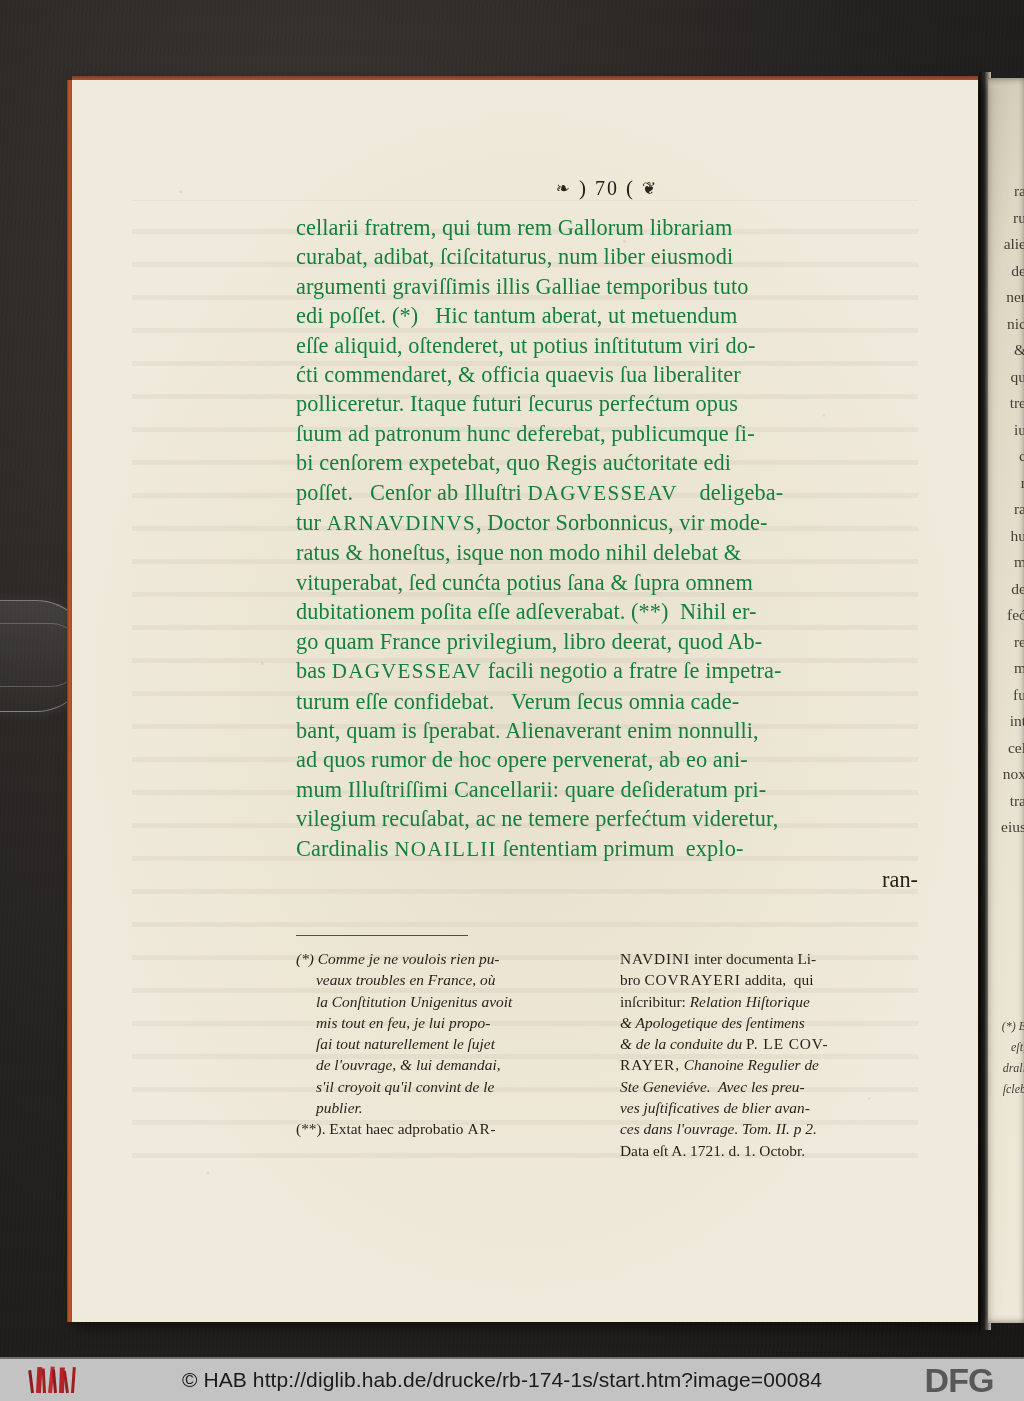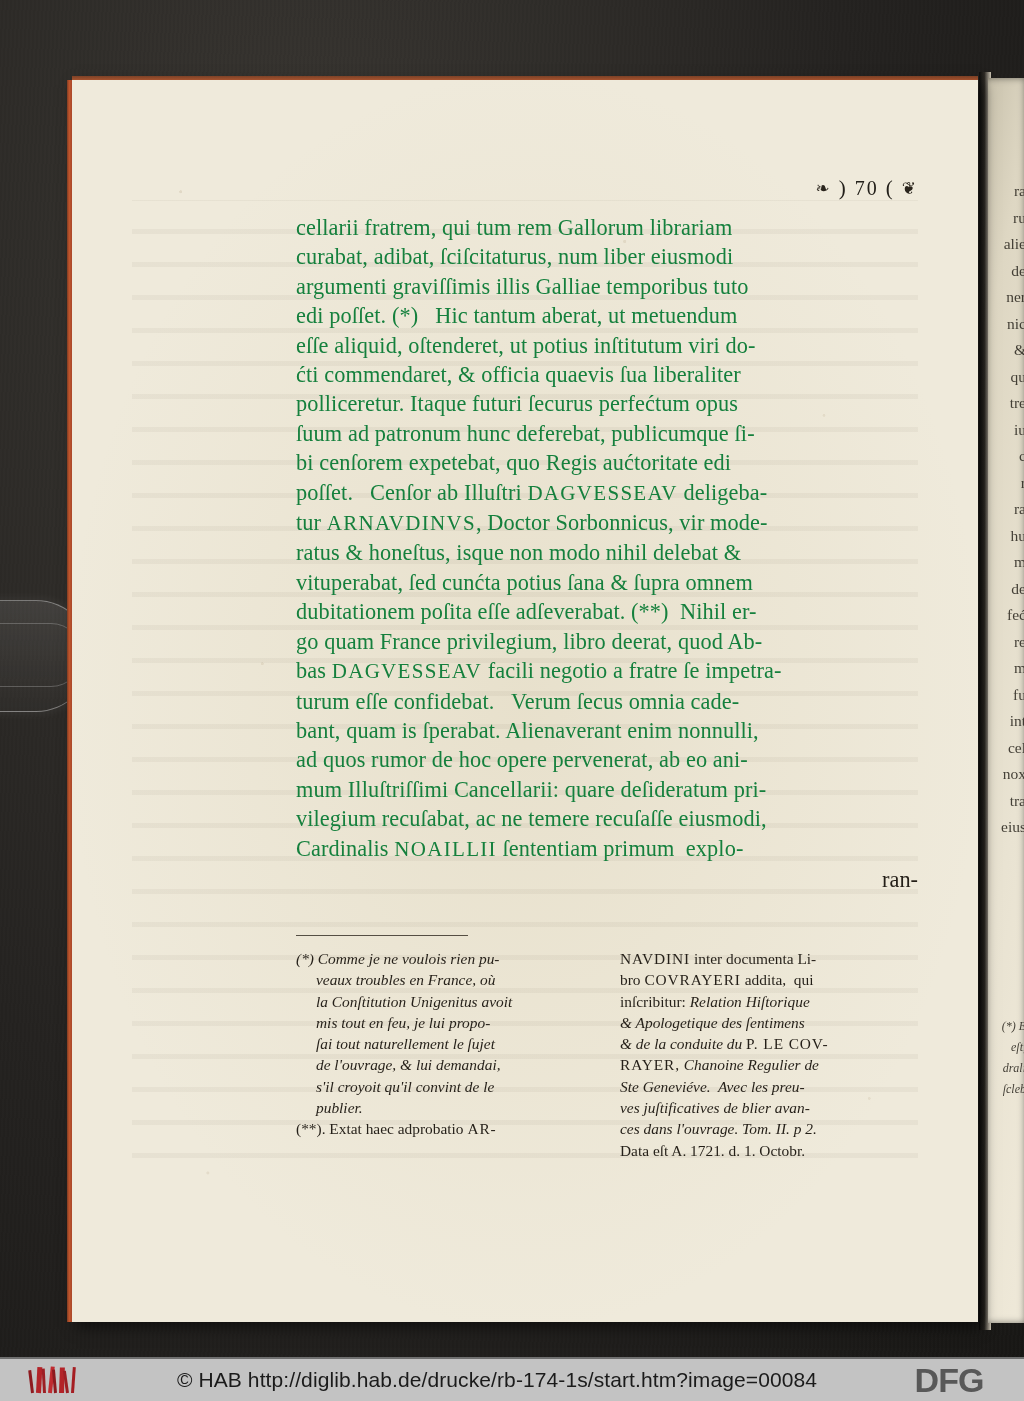--- a/index.html
+++ b/index.html
@@ -141,21 +141,21 @@
 
   
   .textblock{
     position:absolute;
     left: 224px;
     top: 96px;
     width: 622px;
   }
 
   .folio{
-    text-align:right;
+    text-align:center;
     font-size: 20px;
     letter-spacing: 2px;
     color:#23201a;
     margin-bottom: 12px;
     white-space: nowrap;
   }
   .folio .orn{
     font-size: 17px;
     color:#2a251d;
     vertical-align: 1px;
@@ -266,21 +266,21 @@
   }
   .dfg-logo{
     width: 118px;
     flex: 0 0 auto;
     text-align:center;
     font-family: "Liberation Sans", sans-serif;
     font-weight: bold;
     font-size: 34px;
     color:#585858;
     letter-spacing: -1px;
-    padding-right: 16px;
+    padding-right: 6px;
   }
 </style>
 </head>
 <body>
 
 <div id="scan">
 
   <div class="backing"></div>
 
   <div class="facing-gutter"></div>
@@ -337,32 +337,32 @@
       <div id="body-lines">
           <div class="body-line"><span style="white-space: pre;">cellarii fratrem, qui tum rem Gallorum librariam</span></div>
           <div class="body-line"><span style="white-space: pre;">curabat, adibat, ſciſcitaturus, num liber eiusmodi</span></div>
           <div class="body-line"><span style="white-space: pre;">argumenti graviſſimis illis Galliae temporibus tuto</span></div>
           <div class="body-line"><span style="white-space: pre;">edi poſſet. (*)   Hic tantum aberat, ut metuendum</span></div>
           <div class="body-line"><span style="white-space: pre;">eſſe aliquid, oſtenderet, ut potius inſtitutum viri do-</span></div>
           <div class="body-line"><span style="white-space: pre;">ćti commendaret, &amp; officia quaevis ſua liberaliter</span></div>
           <div class="body-line"><span style="white-space: pre;">polliceretur. Itaque futuri ſecurus perfećtum opus</span></div>
           <div class="body-line"><span style="white-space: pre;">ſuum ad patronum hunc deferebat, publicumque ſi-</span></div>
           <div class="body-line"><span style="white-space: pre;">bi cenſorem expetebat, quo Regis aućtoritate edi</span></div>
-          <div class="body-line"><span style="white-space: pre;">poſſet.   Cenſor ab Illuſtri </span><span class="sc">DAGVESSEAV</span><span style="white-space: pre;"> deligeba-</span></div>
+          <div class="body-line"><span style="white-space: pre;">poſſet.   Cenſor ab Illuſtri </span><span class="sc">DAGVESSEAV</span><span style="white-space: pre; margin-left: 16px;"> deligeba-</span></div>
           <div class="body-line"><span style="white-space: pre;">tur </span><span class="sc">ARNAVDINVS</span><span style="white-space: pre;">, Doctor Sorbonnicus, vir mode-</span></div>
           <div class="body-line"><span style="white-space: pre;">ratus &amp; honeſtus, isque non modo nihil delebat &amp;</span></div>
           <div class="body-line"><span style="white-space: pre;">vituperabat, ſed cunćta potius ſana &amp; ſupra omnem</span></div>
           <div class="body-line"><span style="white-space: pre;">dubitationem poſita eſſe adſeverabat. (**)  Nihil er-</span></div>
           <div class="body-line"><span style="white-space: pre;">go quam France privilegium, libro deerat, quod Ab-</span></div>
           <div class="body-line"><span style="white-space: pre;">bas </span><span class="sc">DAGVESSEAV</span><span style="white-space: pre;"> facili negotio a fratre ſe impetra-</span></div>
           <div class="body-line"><span style="white-space: pre;">turum eſſe confidebat.   Verum ſecus omnia cade-</span></div>
           <div class="body-line"><span style="white-space: pre;">bant, quam is ſperabat. Alienaverant enim nonnulli,</span></div>
           <div class="body-line"><span style="white-space: pre;">ad quos rumor de hoc opere pervenerat, ab eo ani-</span></div>
           <div class="body-line"><span style="white-space: pre;">mum Illuſtriſſimi Cancellarii: quare deſideratum pri-</span></div>
-          <div class="body-line"><span style="white-space: pre;">vilegium recuſabat, ac ne temere recuſaſſe eiusmodi,</span></div>
+          <div class="body-line"><span style="white-space: pre;">vilegium recuſabat, ac ne temere perfećtum videretur,</span></div>
           <div class="body-line"><span style="white-space: pre;">Cardinalis </span><span class="sc">NOAILLII</span><span style="white-space: pre;"> ſententiam primum  explo-</span></div>
         </div>
 
       <div class="catchword">ran-</div>
     </div>
 
     <div class="fn-rule"></div>
 
     <div class="footnotes">
       <div class="fn-col" id="fn-left">

